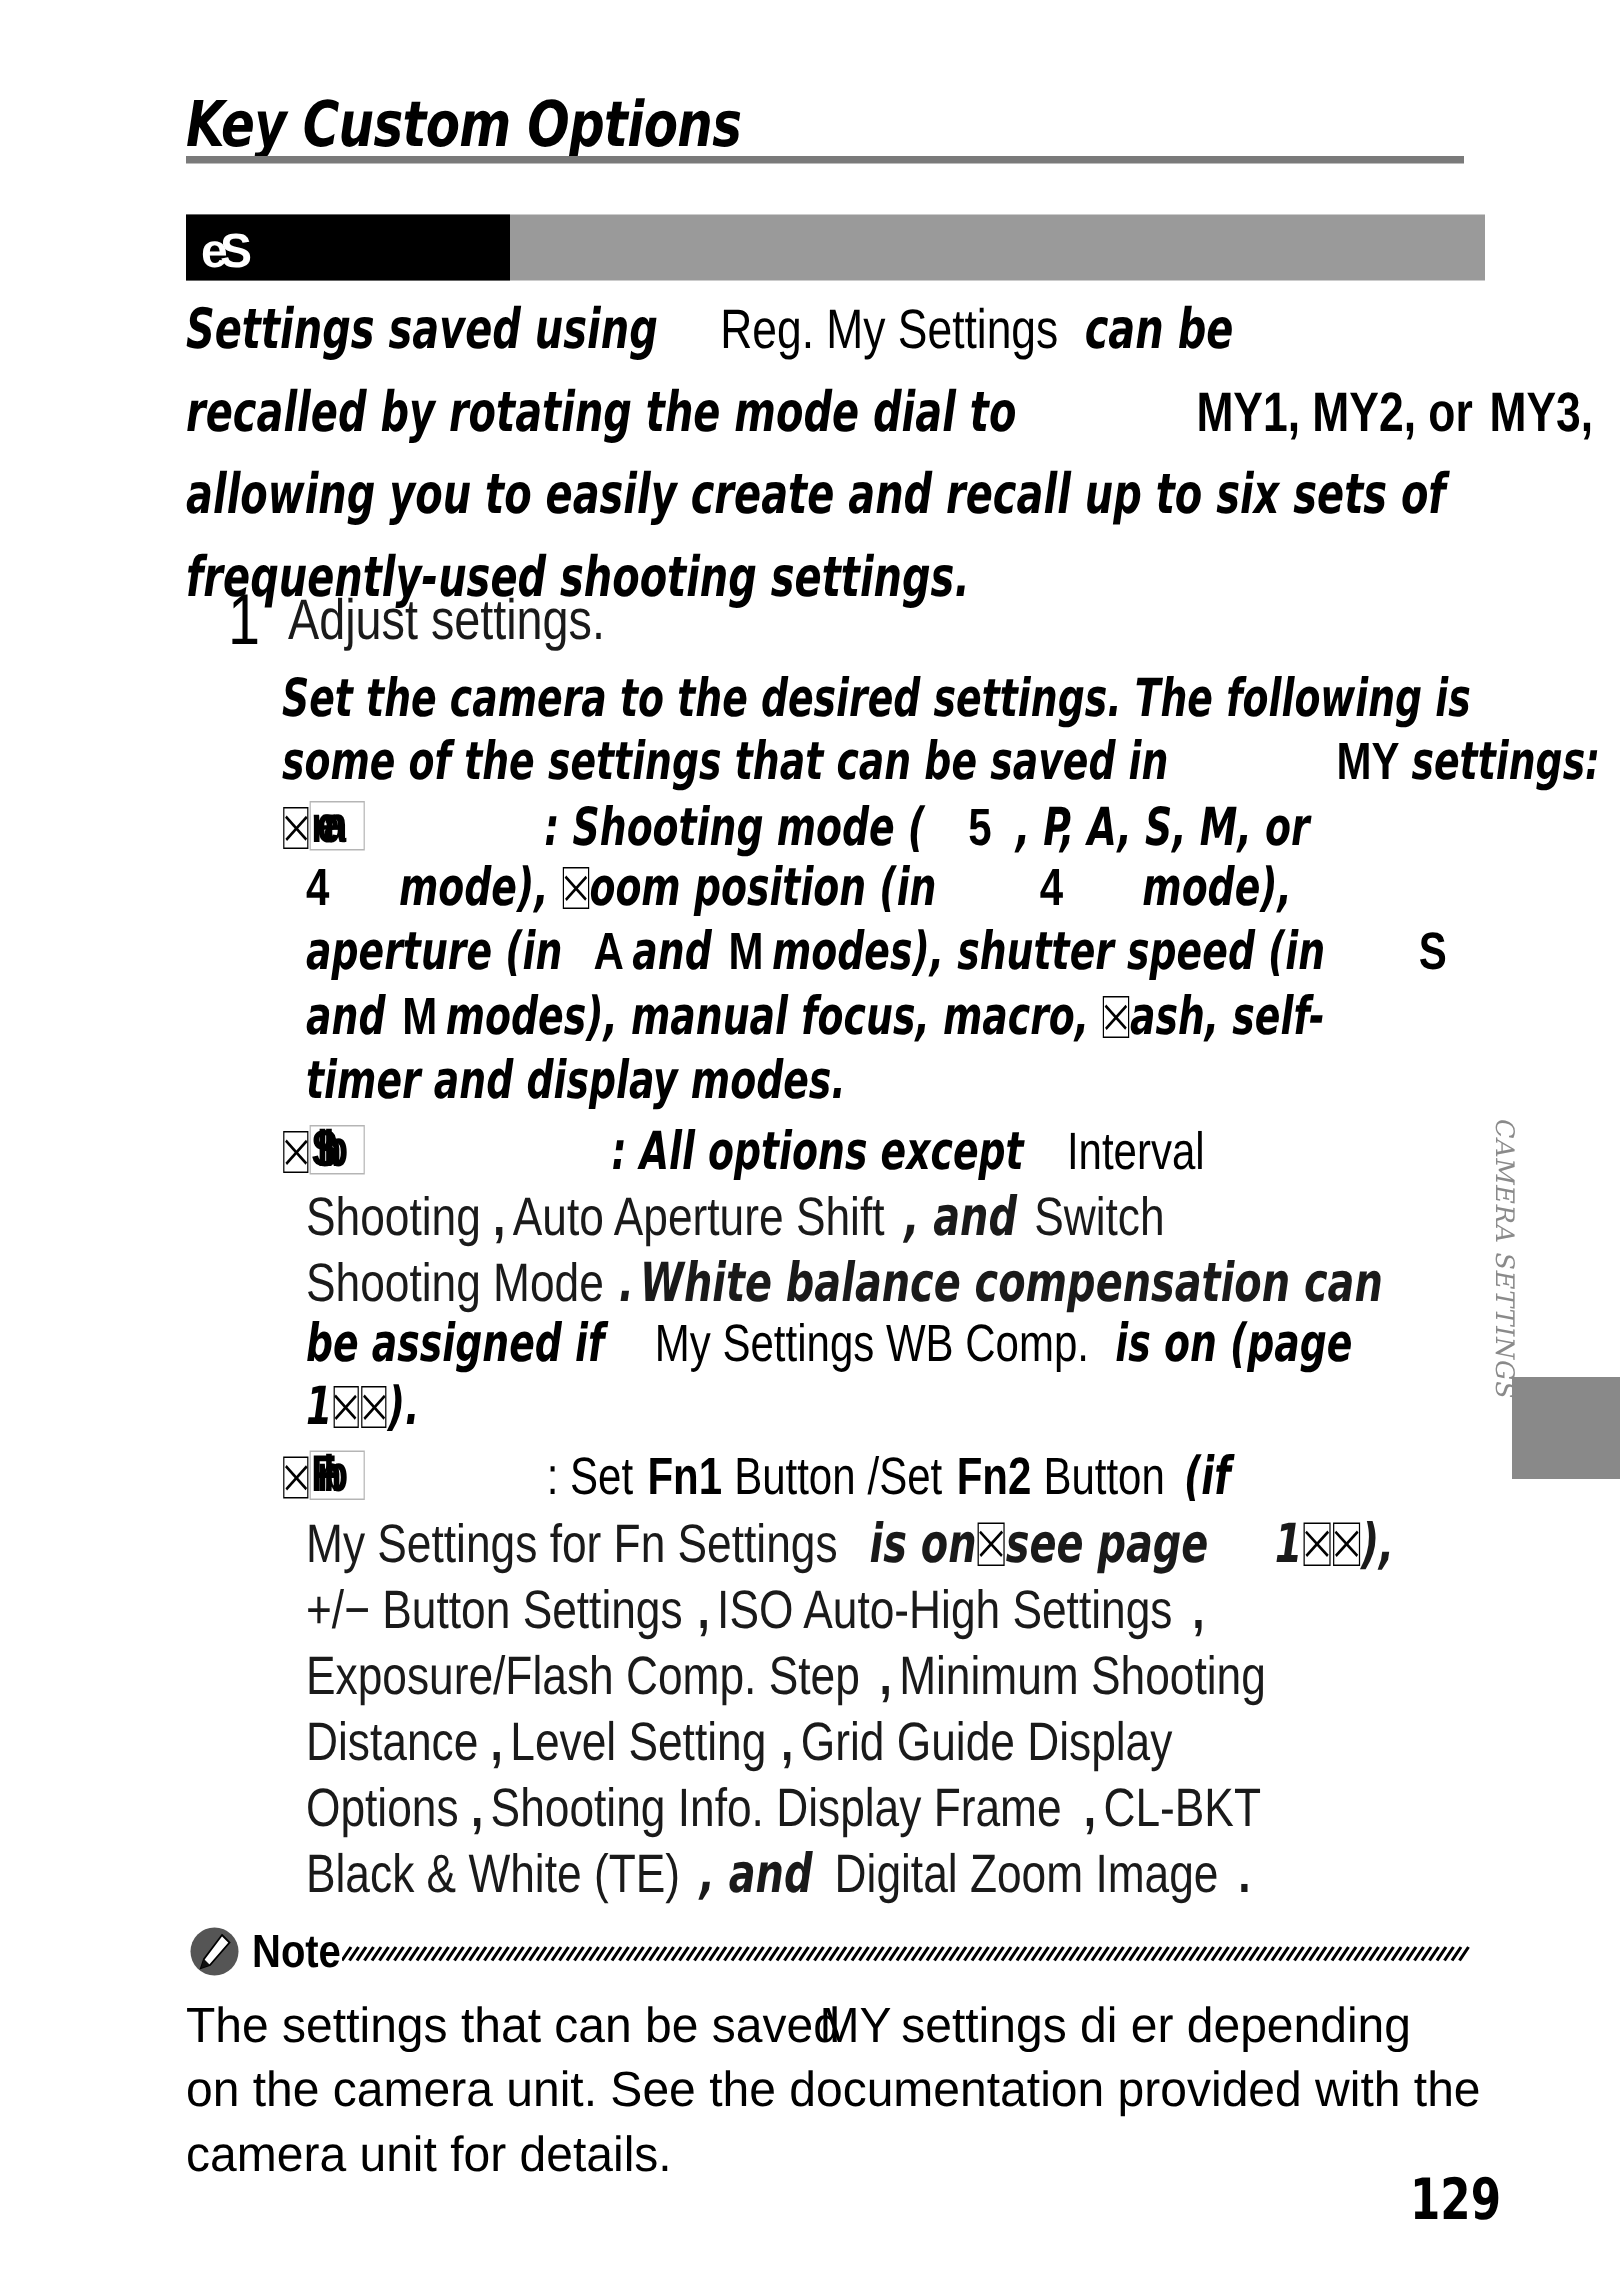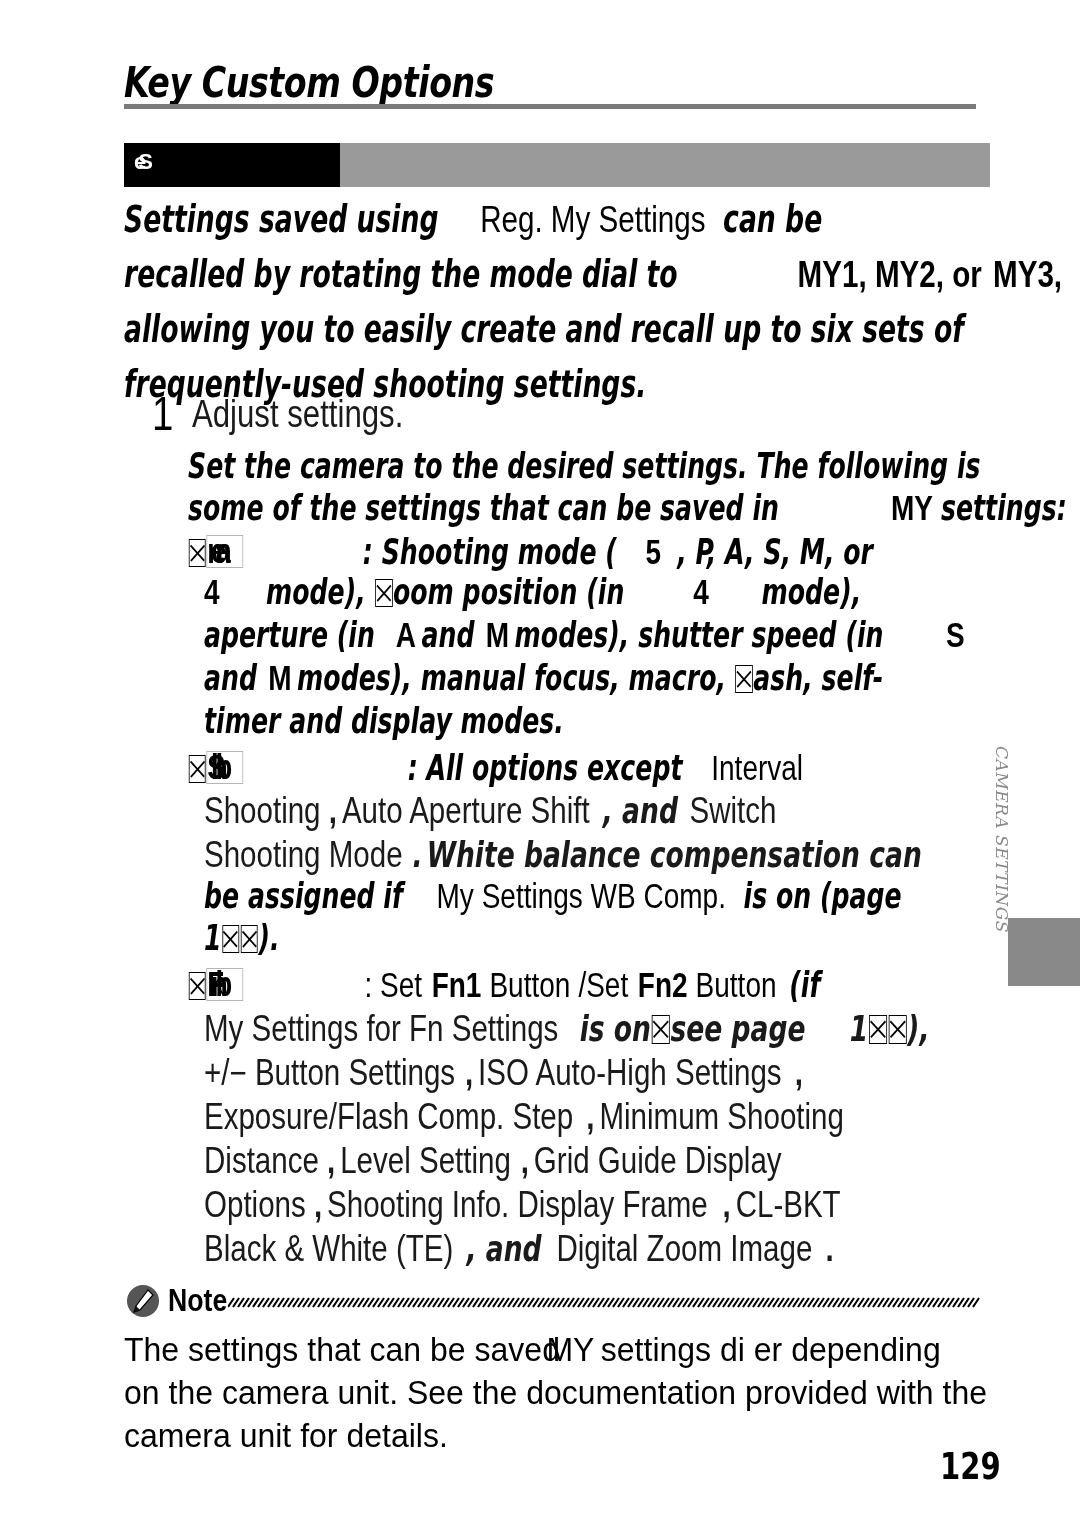--- a/index.html
+++ b/index.html
@@ -56,21 +56,21 @@
     height: 44px;
     background: #000000;
   }
   #banner-label {
     position: absolute;
     left: 10px;
     top: 6px;
     color: #ffffff;
     font-family: "Liberation Sans Narrow", "Liberation Sans", sans-serif;
     font-weight: bold;
-    font-size: 22px;
+    font-size: 32px;
     letter-spacing: -7px;
     white-space: nowrap;
   }
 
   
   .blk {
     position: absolute;
     white-space: nowrap;
   }
 

